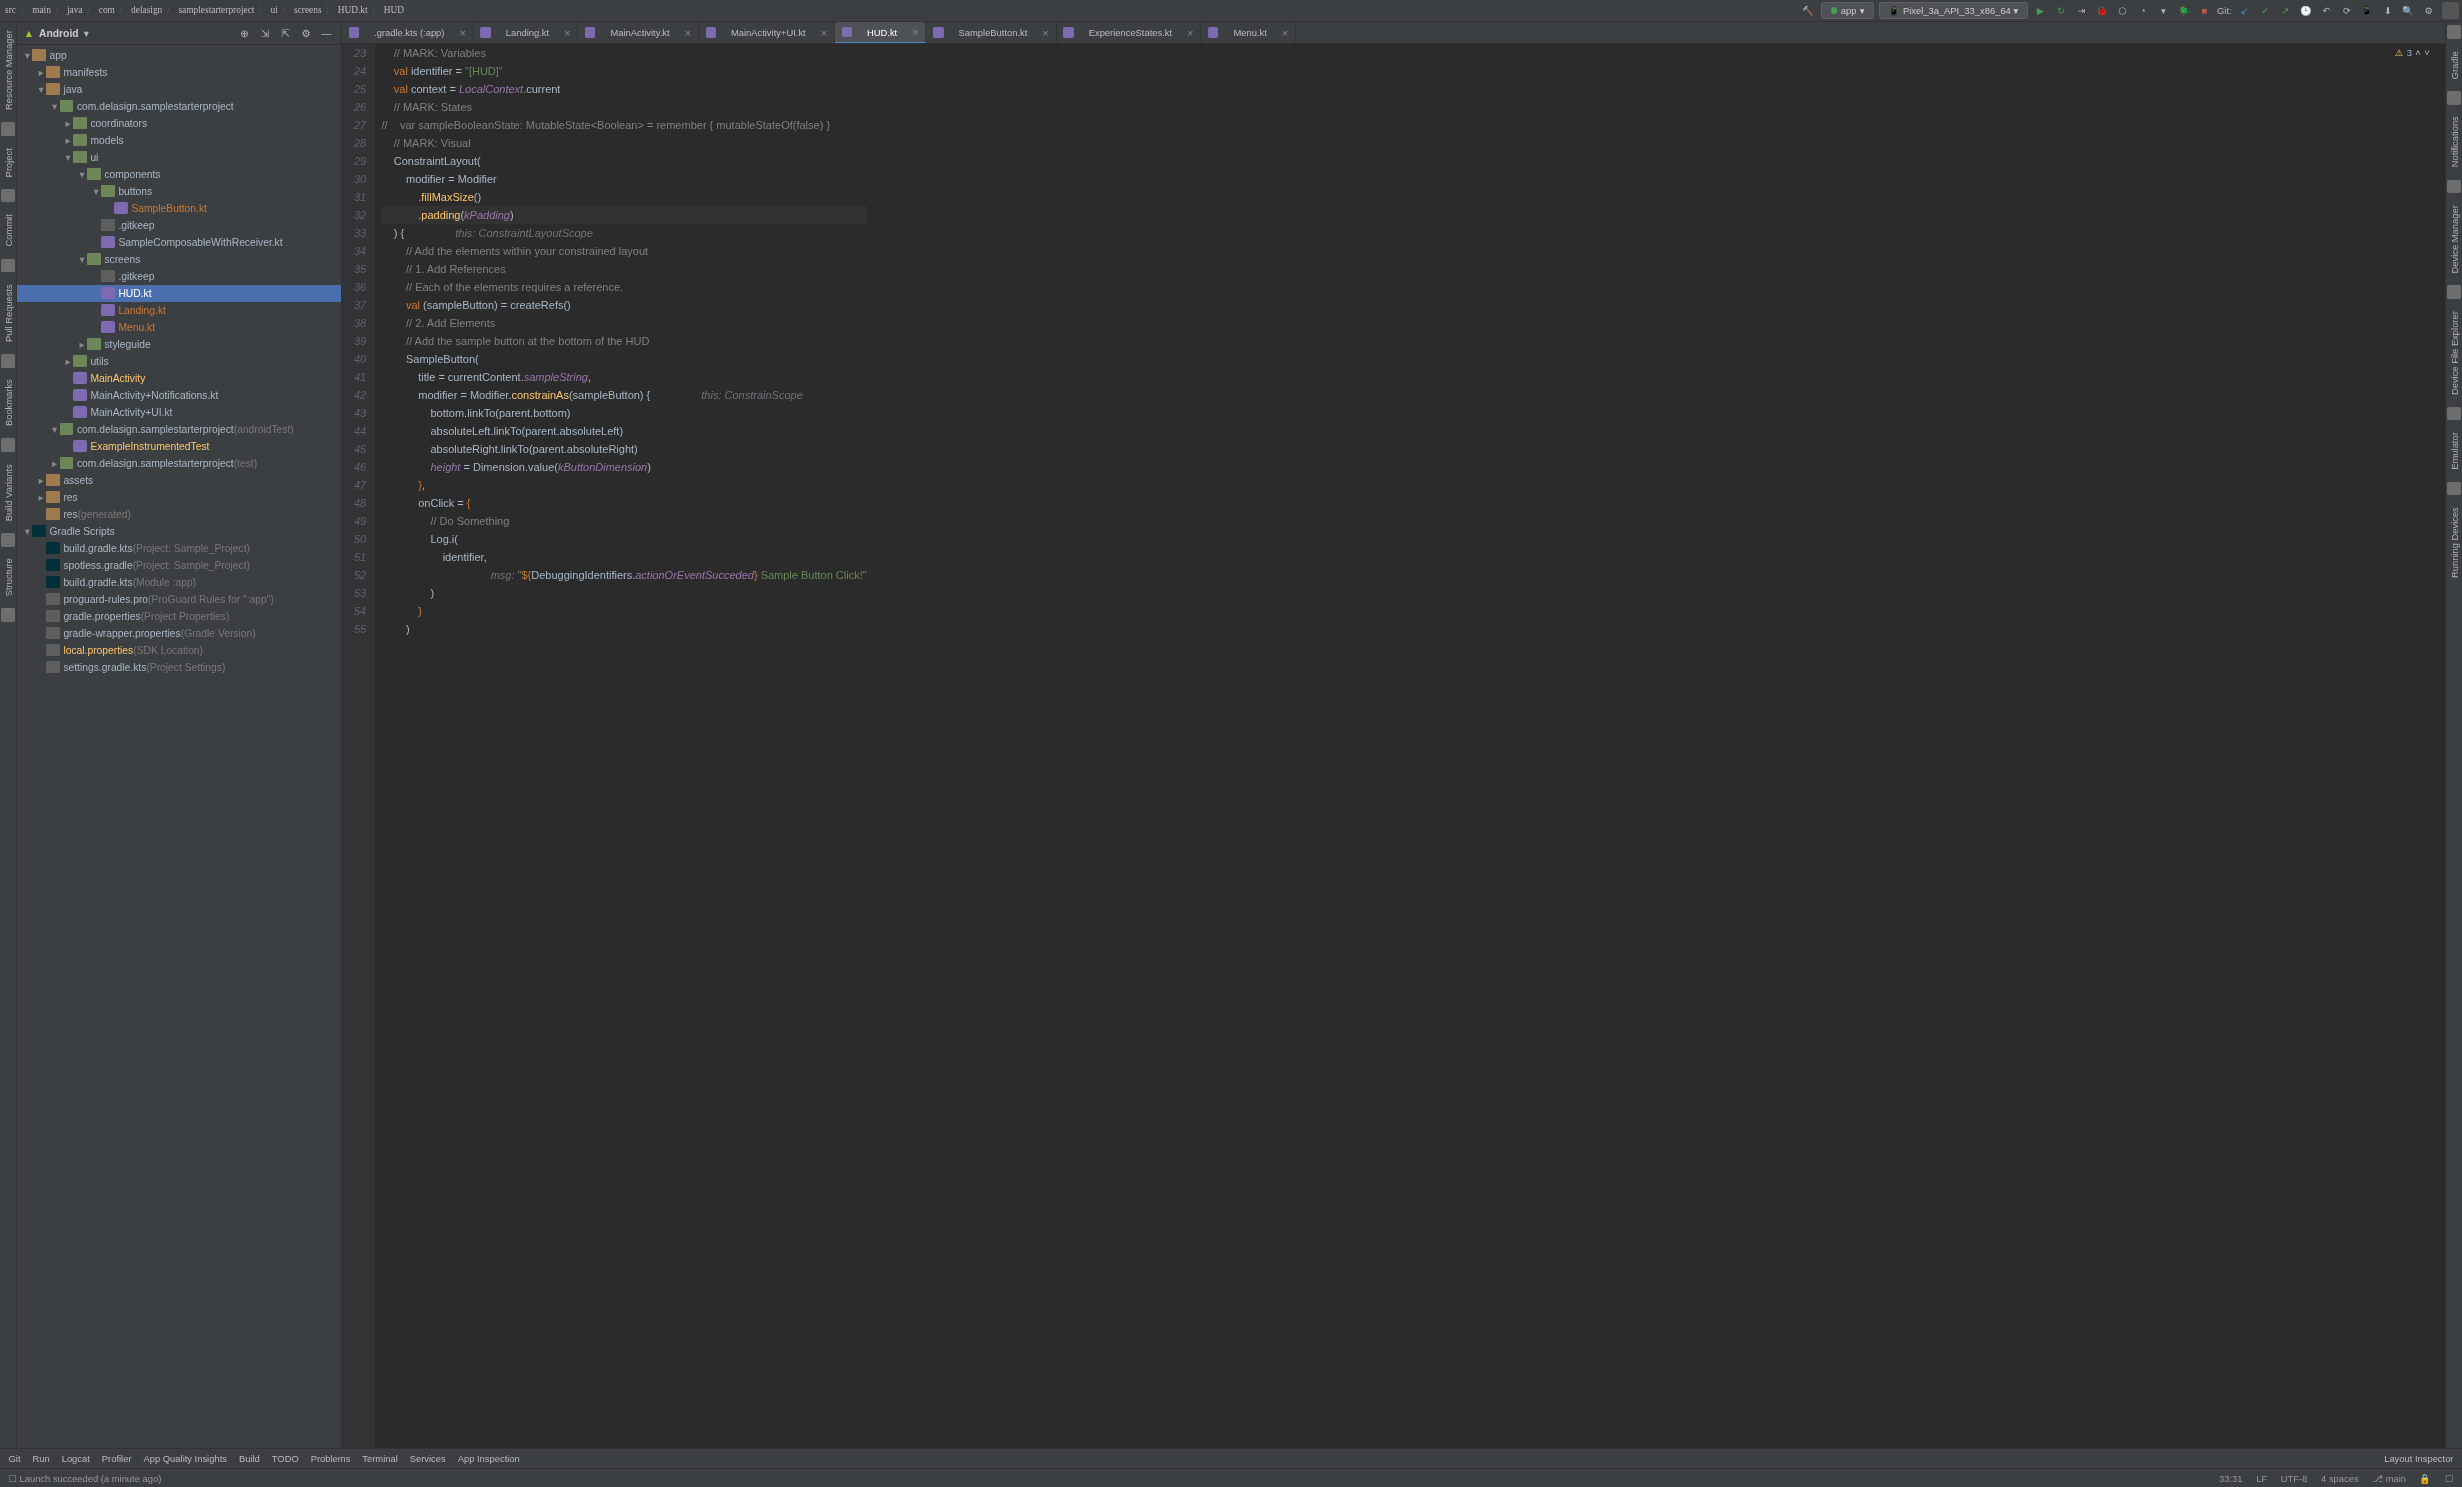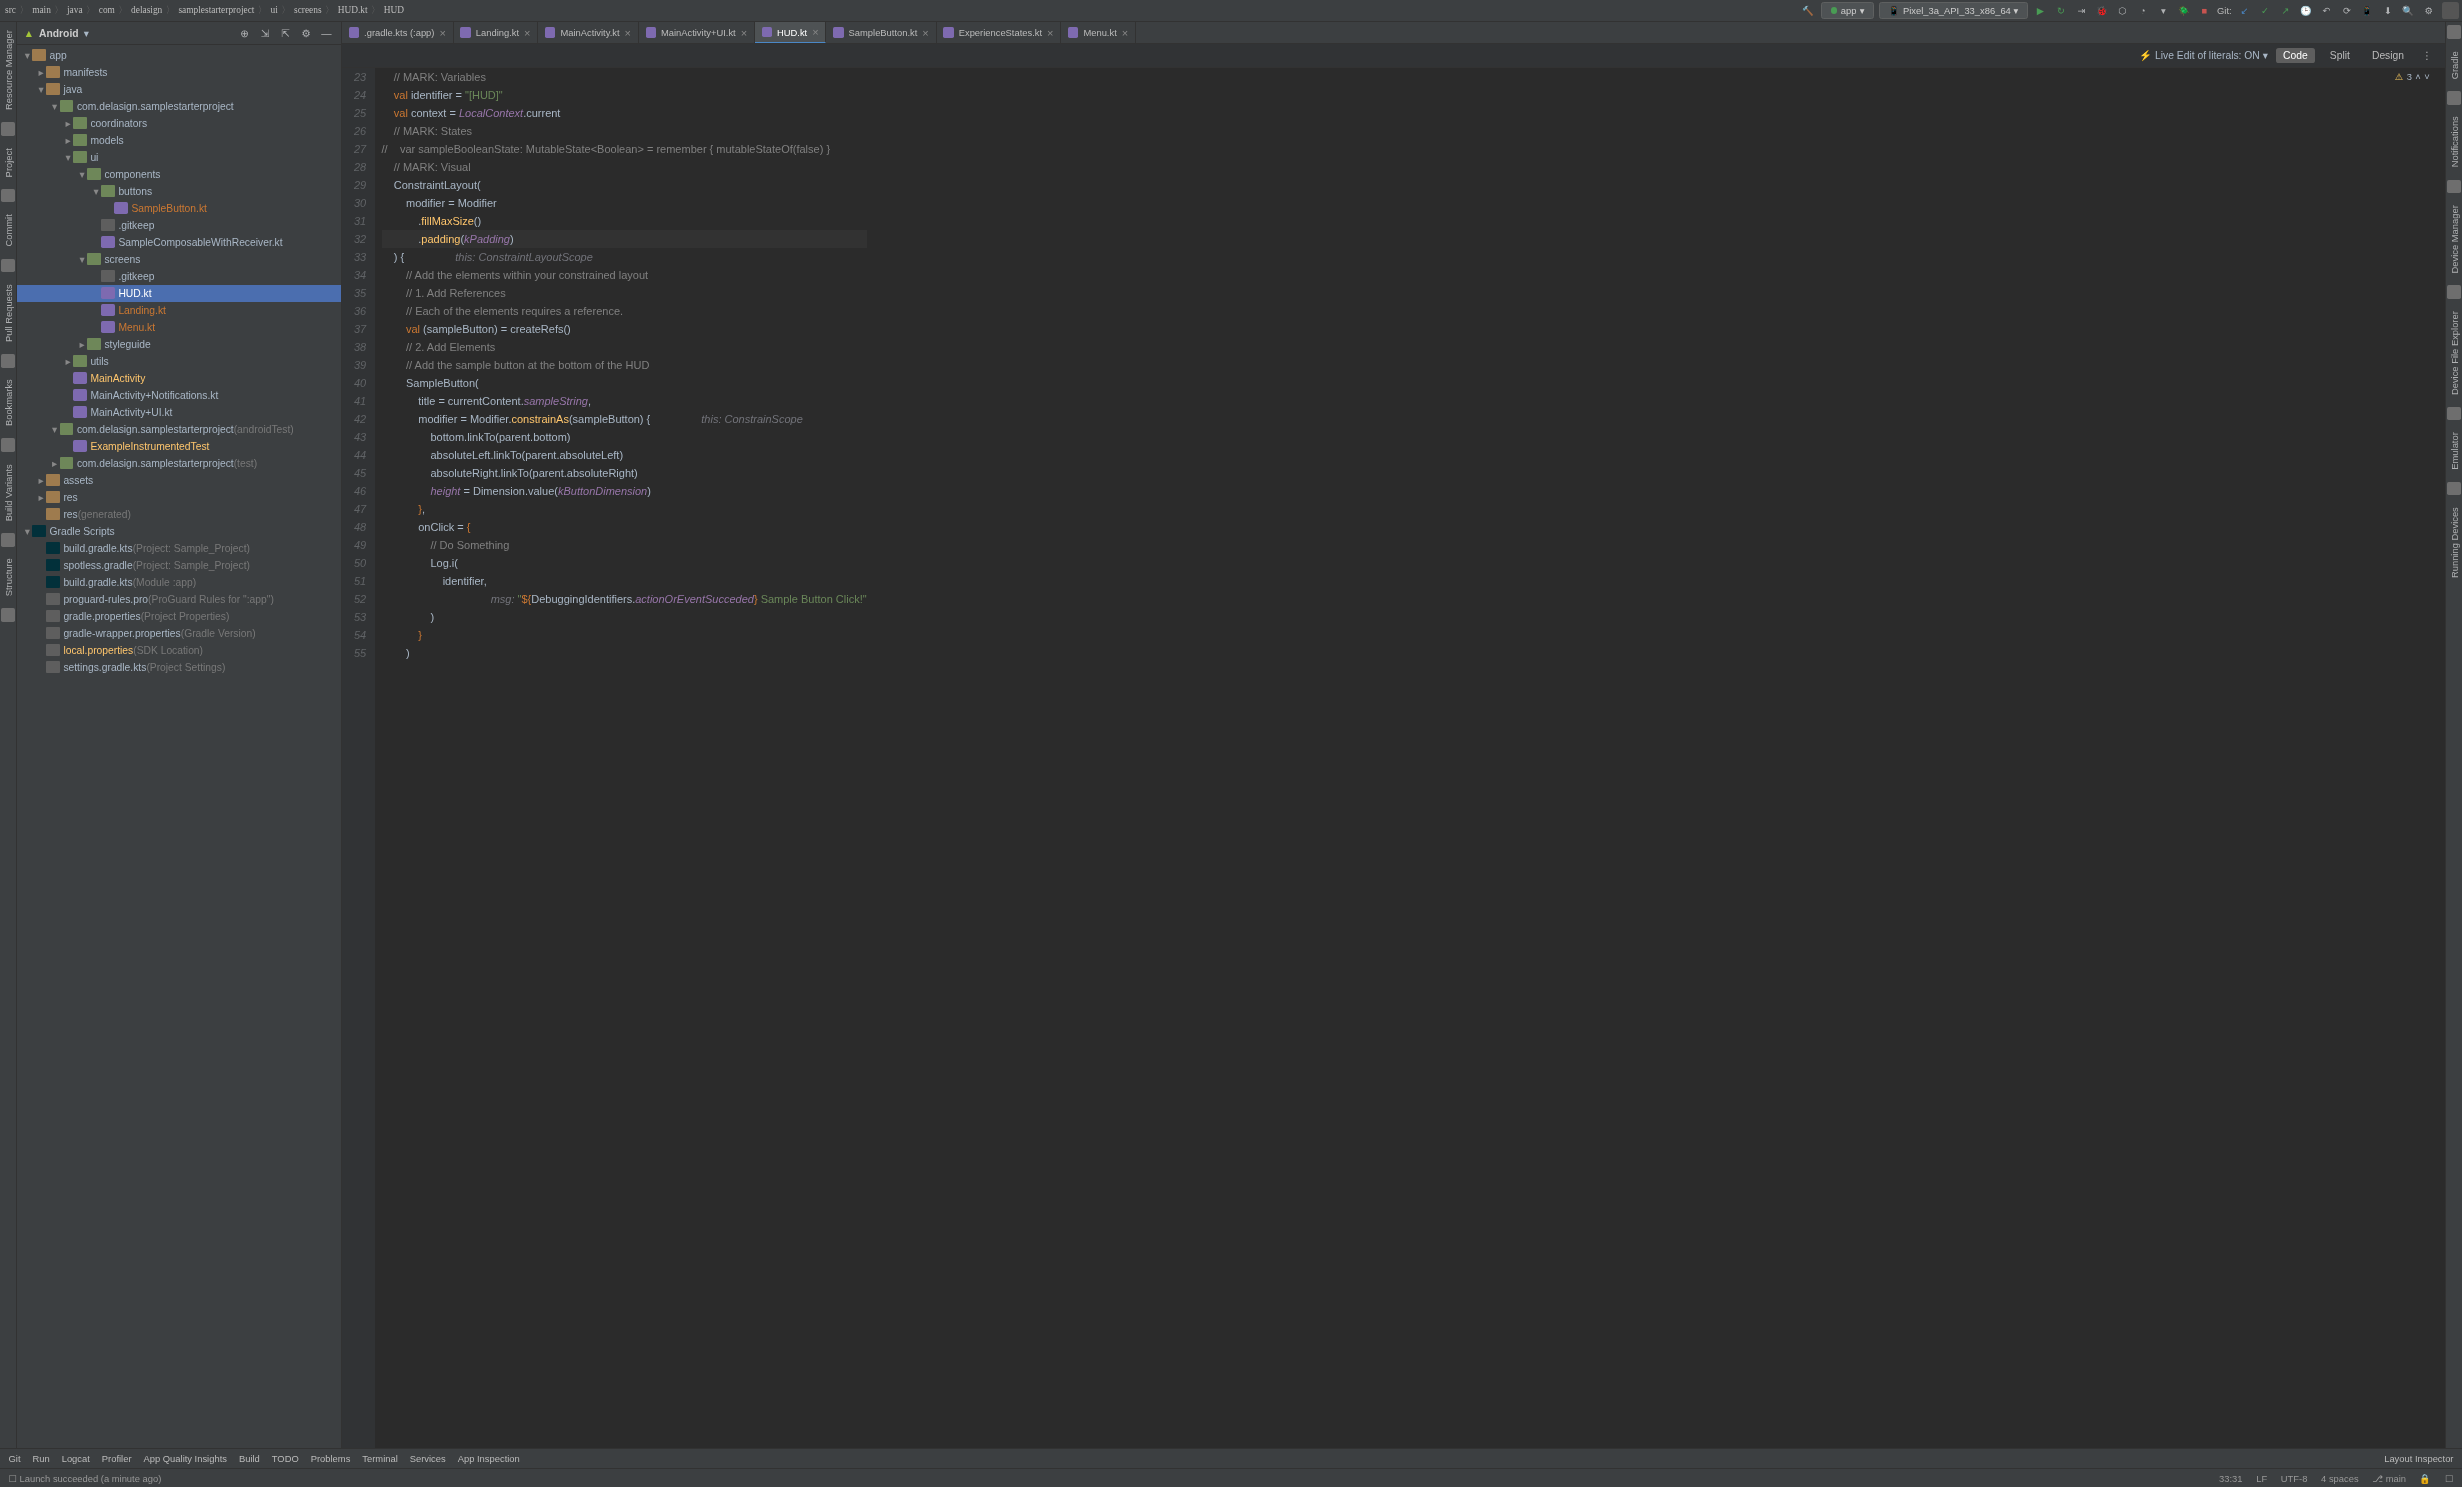--- a/index.html
+++ b/index.html
@@ -29,21 +29,21 @@
 .ic-folder { background: #9e7b4e; border-radius: 0.9px; }
 .ic-pkg { background: #6e8759; border-radius: 0.9px; }
 .ic-kt { background: #7e6ab0; border-radius: 1.7px; }
 .ic-file { background: #5e5e5e; border-radius: 0.9px; }
 .ic-gradle { background: #02303a; border-radius: 0.9px; }
 .dim { color: #787878; }
 .orange { color: #cc7832; }
 .yellow { color: #ffc66d; }
 .editor-area { flex: 1; display: flex; flex-direction: column; overflow: hidden; }
 .tabs { display: flex; background: #3c3f41; border-bottom: 0.9px solid #323232; height: 22px; overflow: hidden; }
-.tab { display: flex; align-items: center; padding: 0 6.8px; gap: 5px; color: #bbb; border-right: 0.9px solid #323232; cursor: pointer; font-size: 9.4px; }
+.tab { display: flex; align-items: center; padding: 0 6.8px; gap: 15px; color: #bbb; border-right: 0.9px solid #323232; cursor: pointer; font-size: 9.4px; }
 .tab.active { background: #4e5254; color: #fff; border-bottom: 1.7px solid #4a88c7; }
 .tab .close { color: #888; font-size: 11px; }
 .mode-bar { display: flex; align-items: center; background: #313335; height: 24px; padding: 0 10.3px; border-bottom: 0.9px solid #323232; font-size: 10.3px; }
 .mode-bar .r { margin-left: auto; display: flex; align-items: center; gap: 8.5px; }
 .mode-btn { padding: 1.7px 6.8px; color: #bbb; cursor: pointer; }
 .mode-btn.active { background: #5e5e5e; border-radius: 2.6px; color: #fff; }
 .code-wrap { flex: 1; display: flex; overflow: auto; background: #2b2b2b; font-family: "Menlo", "Consolas", monospace; font-size: 11px; line-height: 18px; }
 .gutter-nums { background: #313335; color: #606366; text-align: right; padding: 0 8.5px 0 12px; user-select: none; font-style: italic; }
 .gutter-nums div { height: 18px; }
 .code { padding-left: 6.8px; white-space: pre; }
@@ -373,29 +373,20 @@
             <span class="tiny-ic" style="background:#7e6ab0;border-radius:1.7px"></span>
             <span>ExperienceStates.kt</span>
             <span class="close">×</span>
           </div>
           <div class="tab">
             <span class="tiny-ic" style="background:#7e6ab0;border-radius:1.7px"></span>
             <span>Menu.kt</span>
             <span class="close">×</span>
           </div>
         </div>
-      <div class="mode-bar">
-        <div class="r">
-          <span><span style="color:#f2c55c">⚡</span> <span>Live Edit of literals: ON</span> ▾</span>
-          <span class="mode-btn active">Code</span>
-          <span class="mode-btn">Split</span>
-          <span class="mode-btn">Design</span>
-          <span class="icon-btn">⋮</span>
-        </div>
-      </div>
       <div style="position:relative">
         <div class="warn-badge" style="position:absolute;right:15.4px;top:3.4px;z-index:2">
           <span class="warn-tri">⚠</span>
           <span>3</span>
           <span>˄</span>
           <span>˅</span>
         </div>
       </div>
       <div class="code-wrap">
         <div class="gutter-nums" id="lnums">

